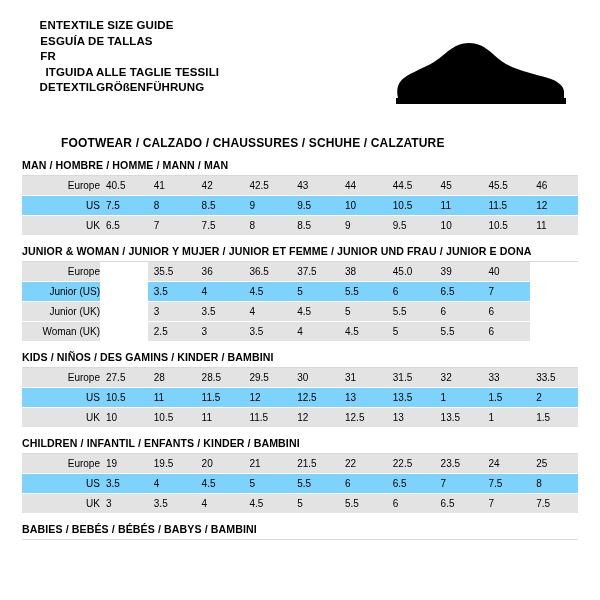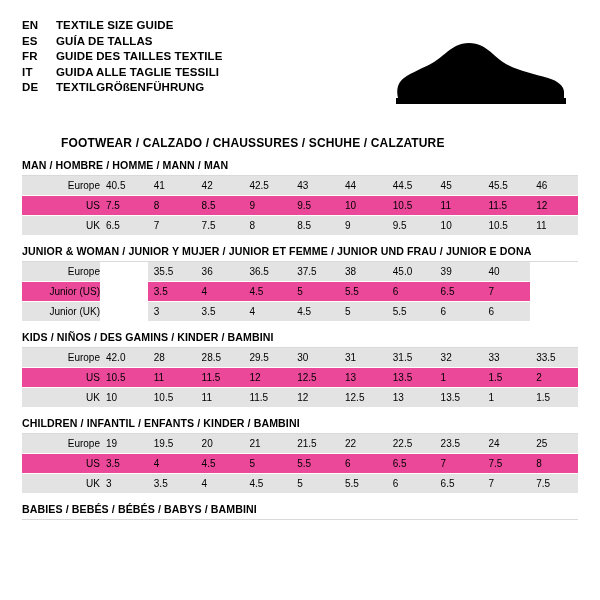--- a/index.html
+++ b/index.html
@@ -23,20 +23,21 @@
     padding: 18px 22px 0 22px;
   }
 
   
   .header {
     position: relative;
     height: 100px;
   }
   .lang-list {
     display: block;
+    text-align: right;
   }
   .lang-row {
     display: flex;
     align-items: baseline;
     line-height: 15.5px;
     font-size: 11.5px;
     font-weight: bold;
   }
   .lang-code {
     width: 34px;
@@ -82,21 +83,21 @@
   table td {
     padding: 3px 0 3px 6px;
     line-height: 13px;
     border-bottom: 1px solid #ffffff;
     white-space: nowrap;
   }
   tr.shaded td {
     background: #e3e3e3;
   }
   tr.plain td {
-    background: #ec4899;
+    background: #7dd3fc;
   }
   td.label {
     width: 72px;
     text-align: right;
   }
   td.empty {
     background: #ffffff !important;
   }
 </style>
 </head>
@@ -109,21 +110,20 @@
       <div class="lang-row">
         <span class="lang-code">EN</span>
         <span class="lang-title">TEXTILE SIZE GUIDE</span>
       </div>
       <div class="lang-row">
         <span class="lang-code">ES</span>
         <span class="lang-title">GUÍA DE TALLAS</span>
       </div>
       <div class="lang-row">
         <span class="lang-code">FR</span>
-        <span class="lang-title">GUIDE DES TAILLES TEXTILE</span>
       </div>
       <div class="lang-row">
         <span class="lang-code">IT</span>
         <span class="lang-title">GUIDA ALLE TAGLIE TESSILI</span>
       </div>
       <div class="lang-row">
         <span class="lang-code">DE</span>
         <span class="lang-title">TEXTILGRÖßENFÜHRUNG</span>
       </div>
     </div>
@@ -221,30 +221,43 @@
               <td>3</td>
               <td>3.5</td>
               <td>4</td>
               <td>4.5</td>
               <td>5</td>
               <td>5.5</td>
               <td>6</td>
               <td>6</td>
               <td class="empty"></td>
             </tr>
+            <tr class="shaded">
+              <td class="label">Woman (UK)</td>
+              <td class="empty"></td>
+              <td>2.5</td>
+              <td>3</td>
+              <td>3.5</td>
+              <td>4</td>
+              <td>4.5</td>
+              <td>5</td>
+              <td>5.5</td>
+              <td>6</td>
+              <td class="empty"></td>
+            </tr>
           </tbody>
         </table>
       </div>
       <div class="group">
         <div class="group-title">KIDS / NIÑOS / DES GAMINS / KINDER / BAMBINI</div>
         <table>
           <tbody>
             <tr class="shaded">
               <td class="label">Europe</td>
-              <td>42.0</td>
+              <td>27.5</td>
               <td>28</td>
               <td>28.5</td>
               <td>29.5</td>
               <td>30</td>
               <td>31</td>
               <td>31.5</td>
               <td>32</td>
               <td>33</td>
               <td>33.5</td>
             </tr>

